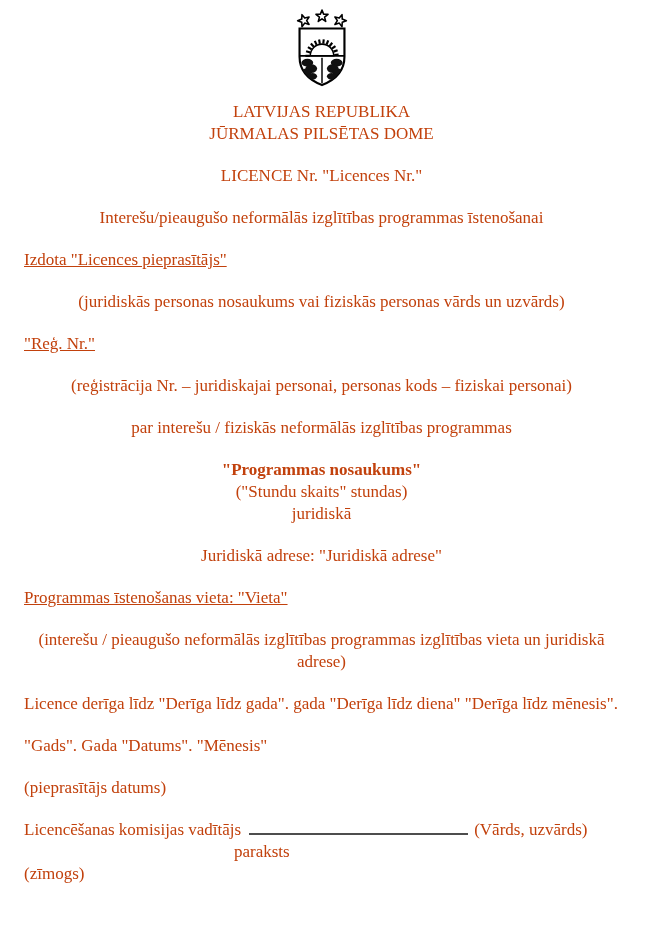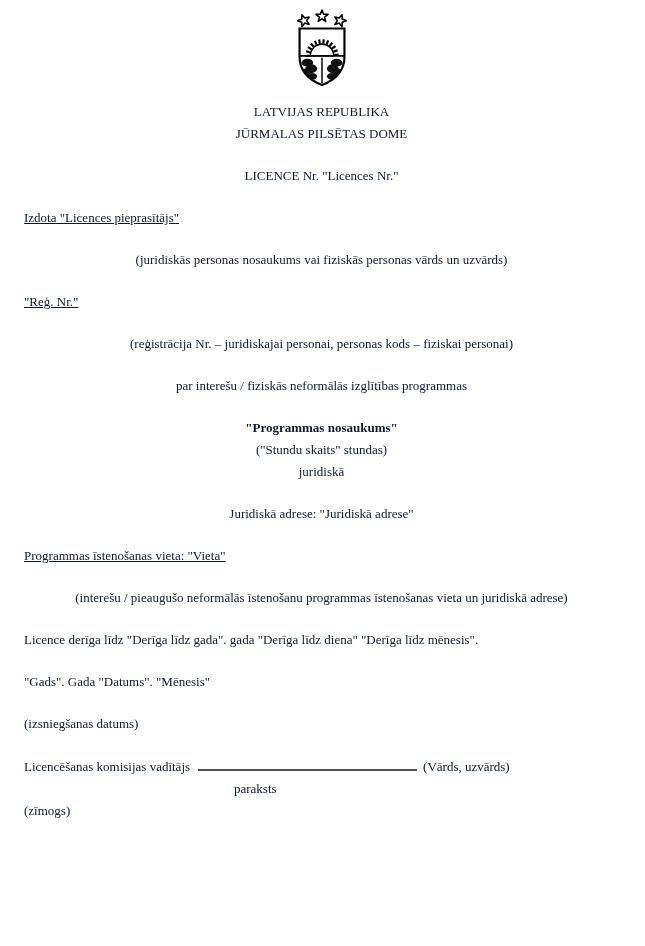--- a/index.html
+++ b/index.html
@@ -6,23 +6,23 @@
     margin: 0;
     padding: 0;
     background: #ffffff;
   }
   .page {
     width: 645px;
     height: 946px;
     box-sizing: border-box;
     padding: 8px 26px 0 24px;
     background: #ffffff;
-    color: #0f172a;
+    color: #c2410c;
     font-family: "Liberation Serif", "DejaVu Serif", serif;
-    font-size: 13px;
+    font-size: 17px;
     line-height: 22px;
     overflow: hidden;
   }
   .coat {
     display: block;
     margin: 0 auto;
   }
   p { margin: 0 0 20px 0; }
   .center { text-align: center; }
   .left { text-align: left; }
@@ -103,20 +103,21 @@
     </g>
   </svg>
 
   <div class="org-block">
     <div>LATVIJAS REPUBLIKA</div>
     <div>JŪRMALAS PILSĒTAS DOME</div>
   </div>
 
   <p class="center">LICENCE Nr. "Licences Nr."</p>
 
+  <p class="center">Interešu/pieaugušo neformālās izglītības programmas īstenošanai</p>
 
   <p class="left underlined">Izdota "Licences pieprasītājs"</p>
 
   <p class="center">(juridiskās personas nosaukums vai fiziskās personas vārds un uzvārds)</p>
 
   <p class="left underlined">"Reģ. Nr."</p>
 
   <p class="center">(reģistrācija Nr. – juridiskajai personai, personas kods – fiziskai personai)</p>
 
   <p class="center">par interešu / fiziskās neformālās izglītības programmas</p>
@@ -124,27 +125,27 @@
   <div class="prog-block">
     <div class="bold">"Programmas nosaukums"</div>
     <div>("Stundu skaits" stundas)</div>
     <div>juridiskā</div>
   </div>
 
   <p class="center">Juridiskā adrese: "Juridiskā adrese"</p>
 
   <p class="left underlined">Programmas īstenošanas vieta: "Vieta"</p>
 
-  <p class="center">(interešu / pieaugušo neformālās īstenošanu programmas īstenošanas vieta un juridiskā adrese)</p>
+  <p class="center">(interešu / pieaugušo neformālās izglītības programmas izglītības vieta un juridiskā adrese)</p>
 
   <p class="left">Licence derīga līdz "Derīga līdz gada". gada "Derīga līdz diena" "Derīga līdz mēnesis".</p>
 
   <p class="left">"Gads". Gada "Datums". "Mēnesis"</p>
 
-  <p class="left">(izsniegšanas datums)</p>
+  <p class="left">(pieprasītājs datums)</p>
 
   <div class="sig-block">
     <div class="sig-row">
       <span>Licencēšanas komisijas vadītājs</span><span class="sig-line"></span><span>(Vārds, uzvārds)</span>
     </div>
     <span class="sig-caption">paraksts</span>
   </div>
 
   <p class="left">(zīmogs)</p>
 

